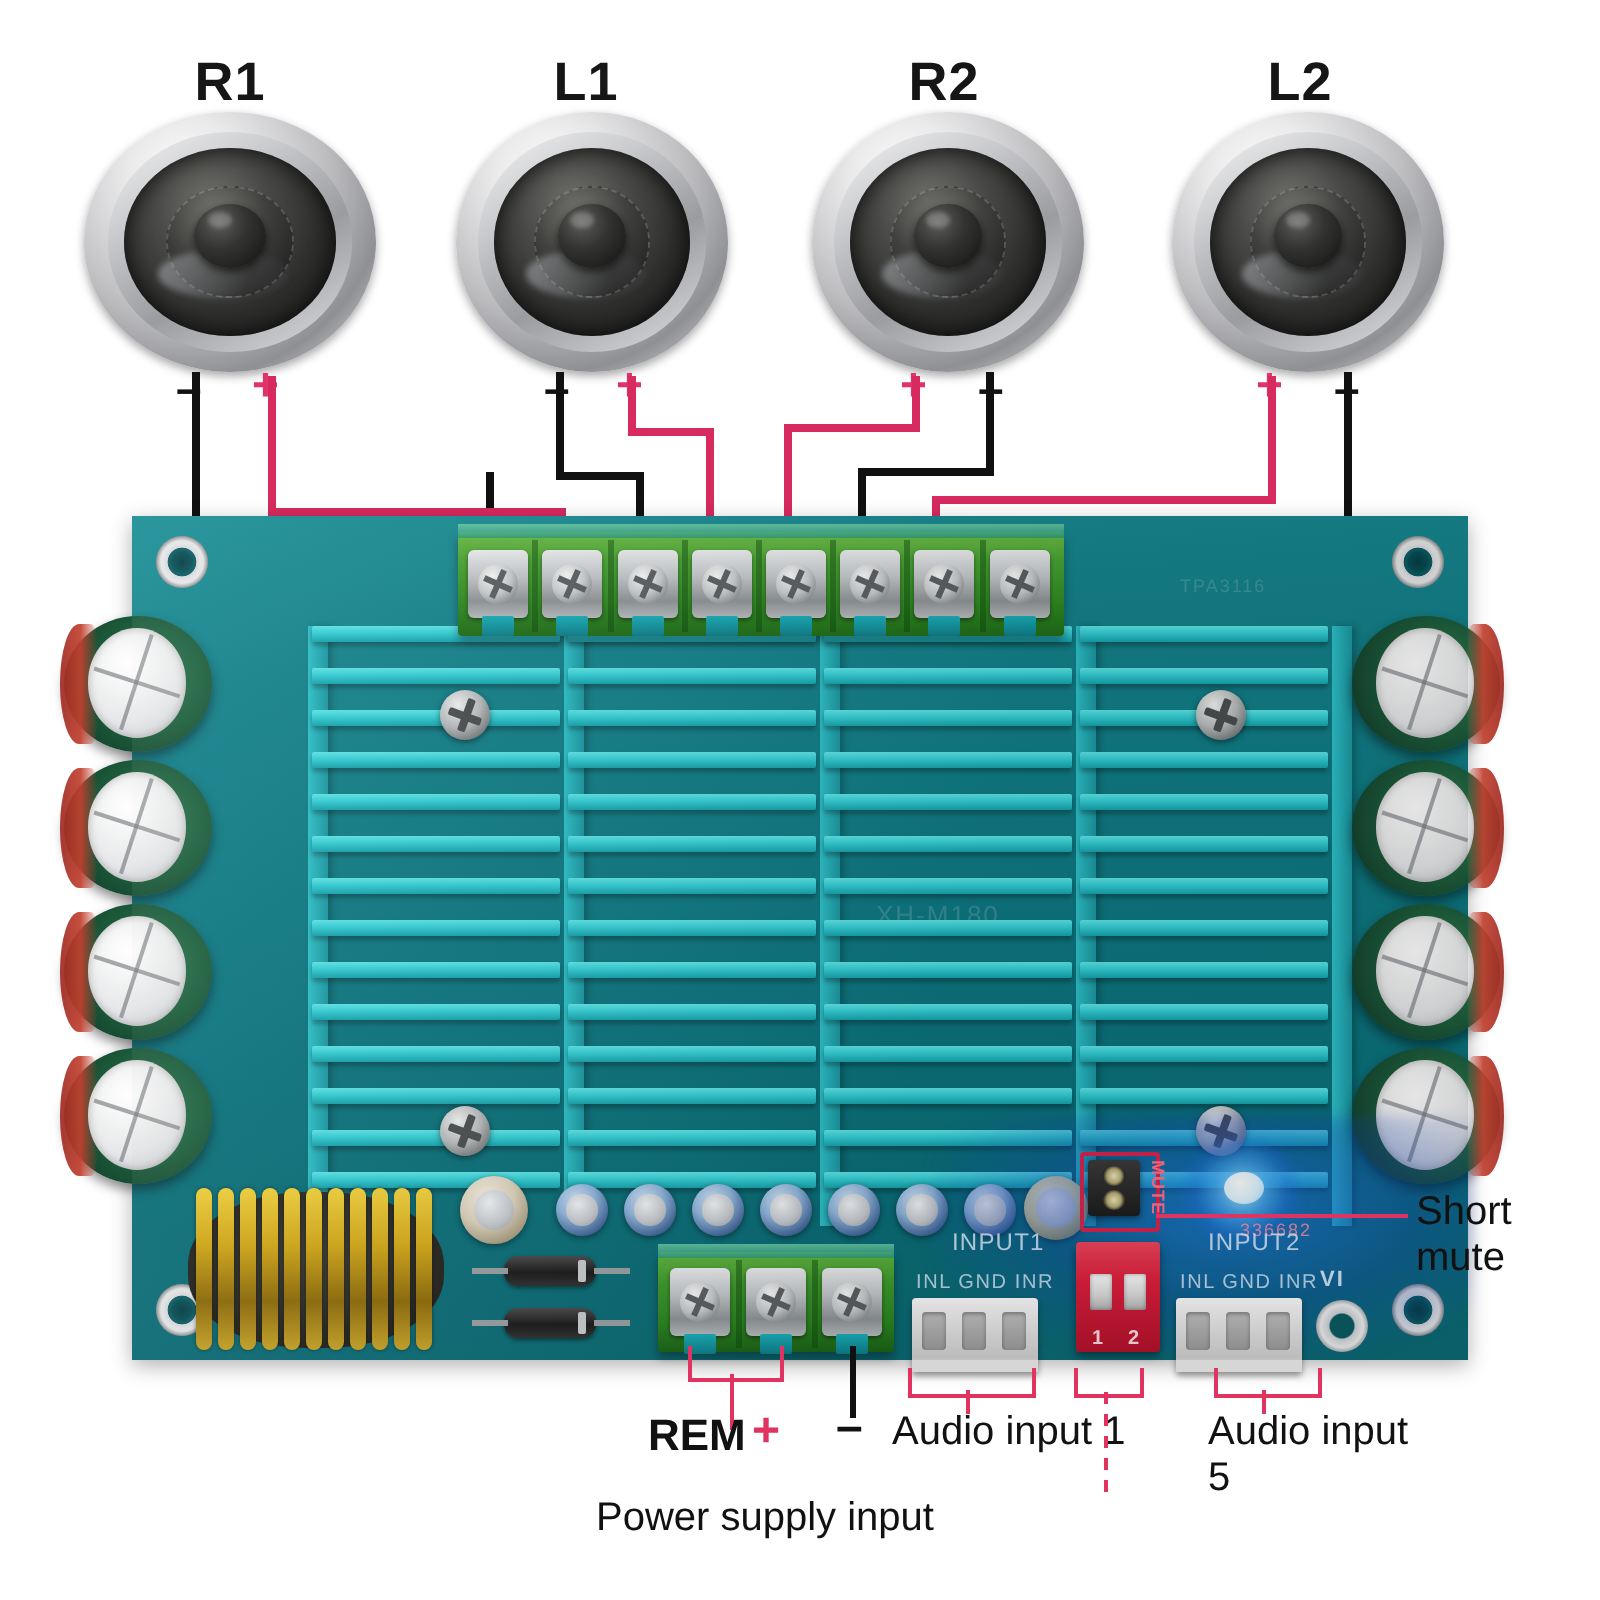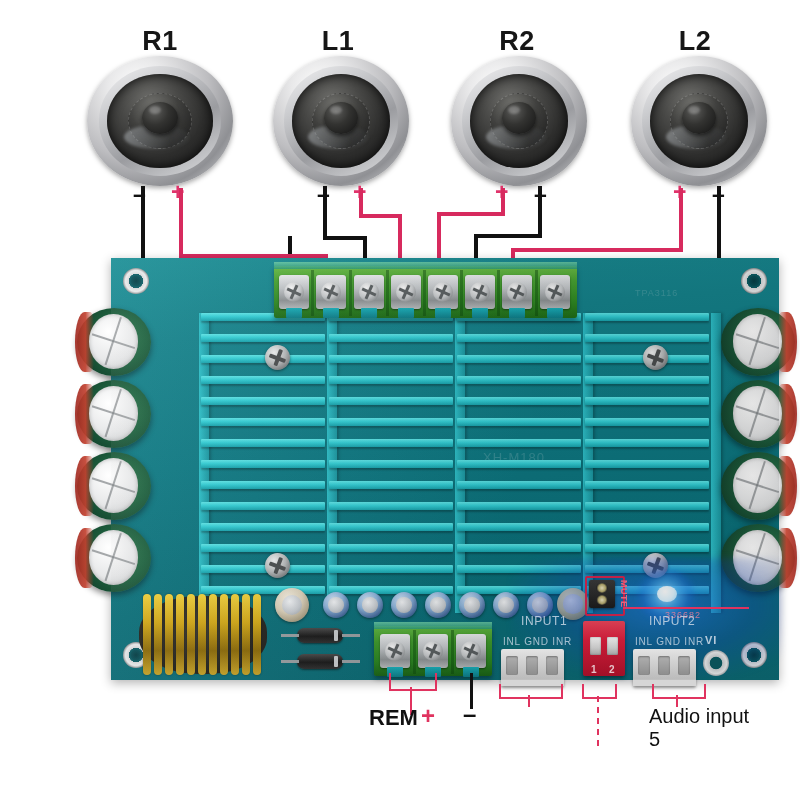--- a/index.html
+++ b/index.html
@@ -2,21 +2,21 @@
 <html><head>
 <meta charset="utf-8">
 <title>Amplifier Board Wiring Diagram</title>
 <style>
   html,body{margin:0;padding:0;background:#ffffff;}
   body{
     font-family:"Liberation Sans",sans-serif;
     width:800px;height:800px;overflow:hidden;position:relative;
     -webkit-font-smoothing:antialiased;
   }
-  #stage{position:absolute;inset:0;width:708px;height:800px;margin-left:45px;}
+  #stage{position:absolute;inset:0;width:708px;height:800px;}
 
   
   .spk-label{
     position:absolute;font-size:27px;font-weight:700;color:#161616;
     letter-spacing:.5px;text-align:center;width:70px;
   }
   .speaker{position:absolute;border-radius:50%;}
   .spk-rim{
     position:absolute;inset:0;border-radius:50%;
     background:
@@ -670,31 +670,34 @@
         <div class="slot" style="left:25px;"></div>
         <div class="slot" style="left:45px;"></div>
       <div class="lip"></div>
     </div>
 
     <div class="silk" style="left:594px;top:376px;font-size:11px;color:rgba(225,240,255,.9);font-weight:700;">VI</div>
     <div style="position:absolute;left:592px;top:392px;width:26px;height:26px;border-radius:50%;background:radial-gradient(circle,#0b5b63 0%,#0b5b63 32%,#cfd3d5 36%,#eceeef 58%,#9aa0a3 74%,#0d6d76 80%);"></div>
   </div>
 
   <div class="lead" style="left:578px;top:607px;width:126px;height:2px;"></div>
+  <div class="ann md" style="left:708px;top:595px;">Short mute</div>
 
   <div class="brk" style="left:344px;top:673px;width:44px;height:16px;"></div>
   <div class="lead" style="left:365px;top:687px;width:2px;height:28px;"></div>
   <div class="ann bold" style="left:324px;top:705px;">REM</div>
 
   <div class="symb r" style="left:376px;top:702px;">+</div>
   <div class="lead-k" style="left:425px;top:673px;width:3px;height:36px;"></div>
   <div class="symb k" style="left:418px;top:700px;">–</div>
+  <div class="ann md" style="left:298px;top:748px;">Power supply input</div>
 
   <div class="brk" style="left:454px;top:684px;width:60px;height:13px;"></div>
   <div class="lead" style="left:483px;top:695px;width:2px;height:12px;"></div>
+  <div class="ann md" style="left:446px;top:705px;">Audio input 1</div>
 
   <div class="brk" style="left:537px;top:684px;width:31px;height:13px;"></div>
   <div class="dashlead" style="left:552px;top:696px;height:50px;"></div>
 
   <div class="brk" style="left:607px;top:684px;width:50px;height:13px;"></div>
   <div class="lead" style="left:631px;top:695px;width:2px;height:12px;"></div>
   <div class="ann md" style="left:604px;top:705px;">Audio input 5</div>
 
 </div>
 

